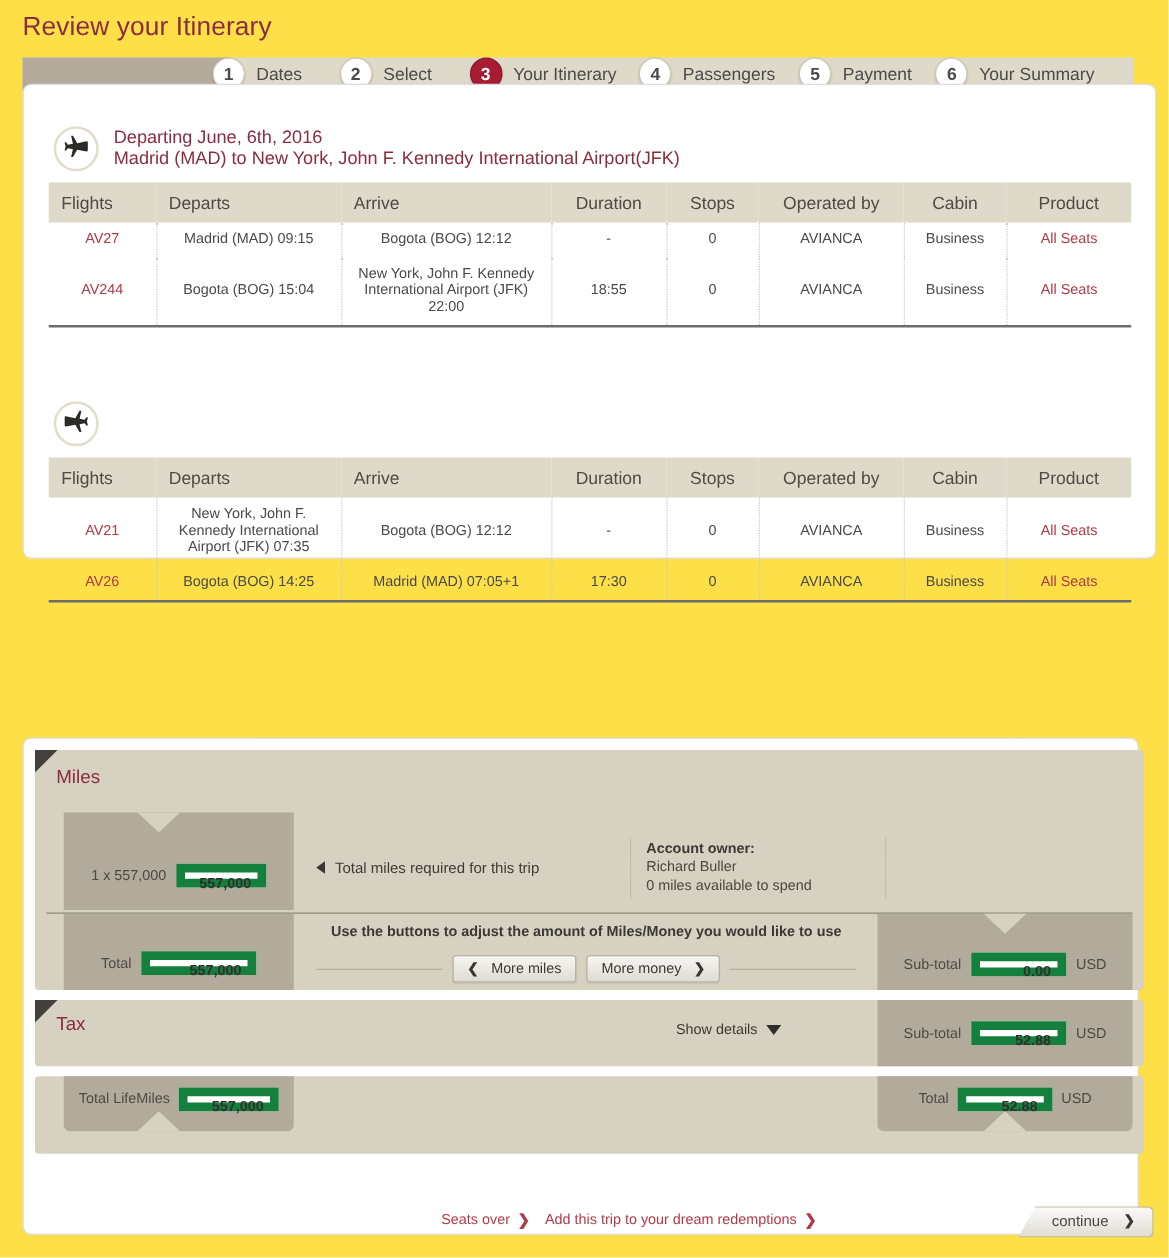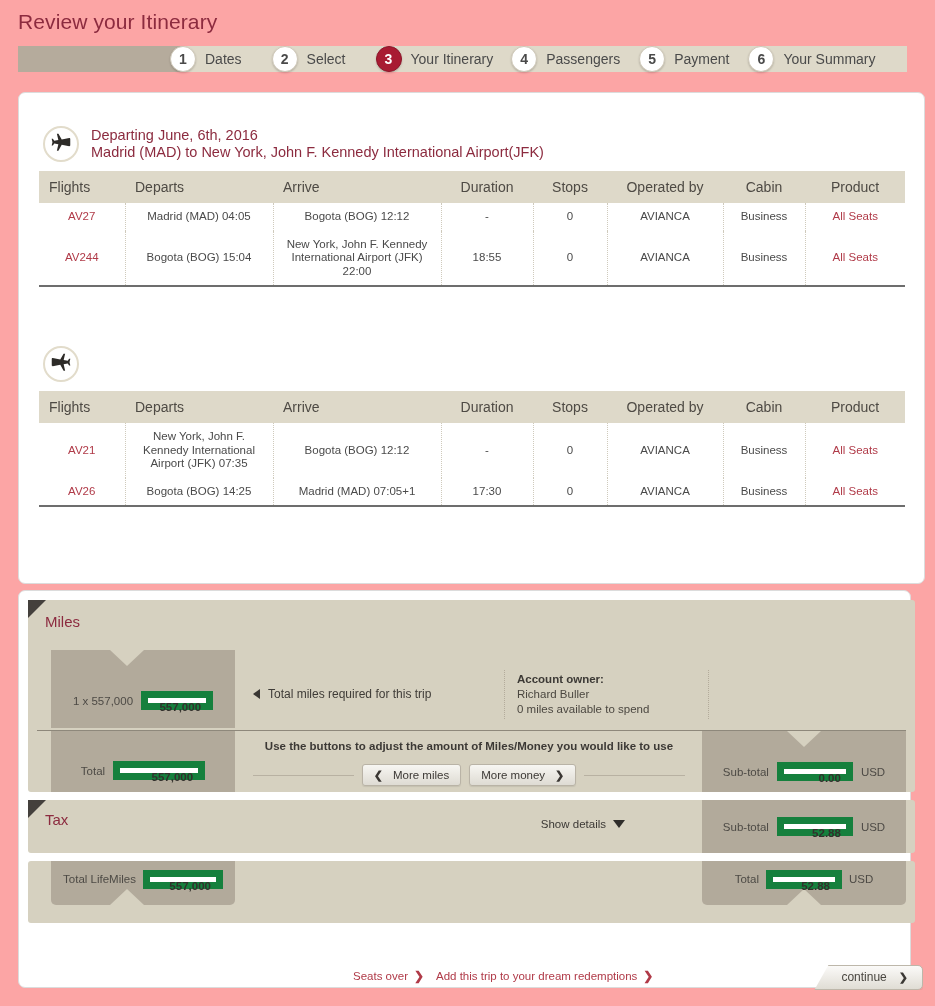--- a/index.html
+++ b/index.html
@@ -3,21 +3,21 @@
 <meta charset="utf-8">
 <style>
   * { box-sizing: border-box; }
   html, body {
     margin: 0; padding: 0;
     width: 935px; height: 1006px;
     background: #ffffff;
     font-family: "Liberation Sans", sans-serif;
     -webkit-font-smoothing: antialiased;
   }
-  .page { position: relative; width: 935px; height: 1006px; overflow: hidden; background:#fca5a5; }
+  .page { position: relative; width: 935px; height: 1006px; overflow: hidden; background:#fde047; }
 
   
   .page-title {
     position: absolute; left: 18px; top: 10px;
     font-size: 21px; color: #8c2b3f; font-weight: 400; letter-spacing: .1px;
   }
 
   
   .stepbar {
     position: absolute; left: 18px; top: 46px; width: 889px; height: 26px;
@@ -51,21 +51,21 @@
   .step.s3 { margin-left: 30px; }
   .step.s4 { margin-left: 18px; }
   .step.s5 { margin-left: 19px; }
   .step.s6 { margin-left: 19px; }
 
   
   .panel {
     position: absolute; background: #fff;
     border: 1px solid #dcdcdc; border-radius: 7px;
   }
-  .panel-itinerary { left: 18px; top: 92px; width: 907px; height: 492px; }
+  .panel-itinerary { left: 18px; top: 67px; width: 907px; height: 380px; }
   .panel-price     { left: 18px; top: 590px; width: 893px; height: 398px; }
 
   
   .flight-group { position: absolute; left: 20px; width: 866px; }
   .fg1 { top: 28px; }
   .fg2 { top: 248px; }
 
   .fg-head { display: flex; align-items: center; height: 46px; }
   .plane-badge {
     width: 36px; height: 36px; border-radius: 50%;
@@ -328,21 +328,21 @@
                 <th class="c">Duration</th>
                 <th class="c">Stops</th>
                 <th class="c">Operated by</th>
                 <th class="c">Cabin</th>
                 <th class="c">Product</th>
               </tr>
             </thead>
           <tbody id="ob-body">
               <tr>
                 <td class="code">AV27</td>
-                <td>Madrid (MAD) 04:05</td>
+                <td>Madrid (MAD) 09:15</td>
                 <td>Bogota (BOG) 12:12</td>
                 <td>-</td>
                 <td>0</td>
                 <td>AVIANCA</td>
                 <td>Business</td>
                 <td class="prod">All Seats</td>
               </tr>
               <tr>
                 <td class="code">AV244</td>
                 <td>Bogota (BOG) 15:04</td>

